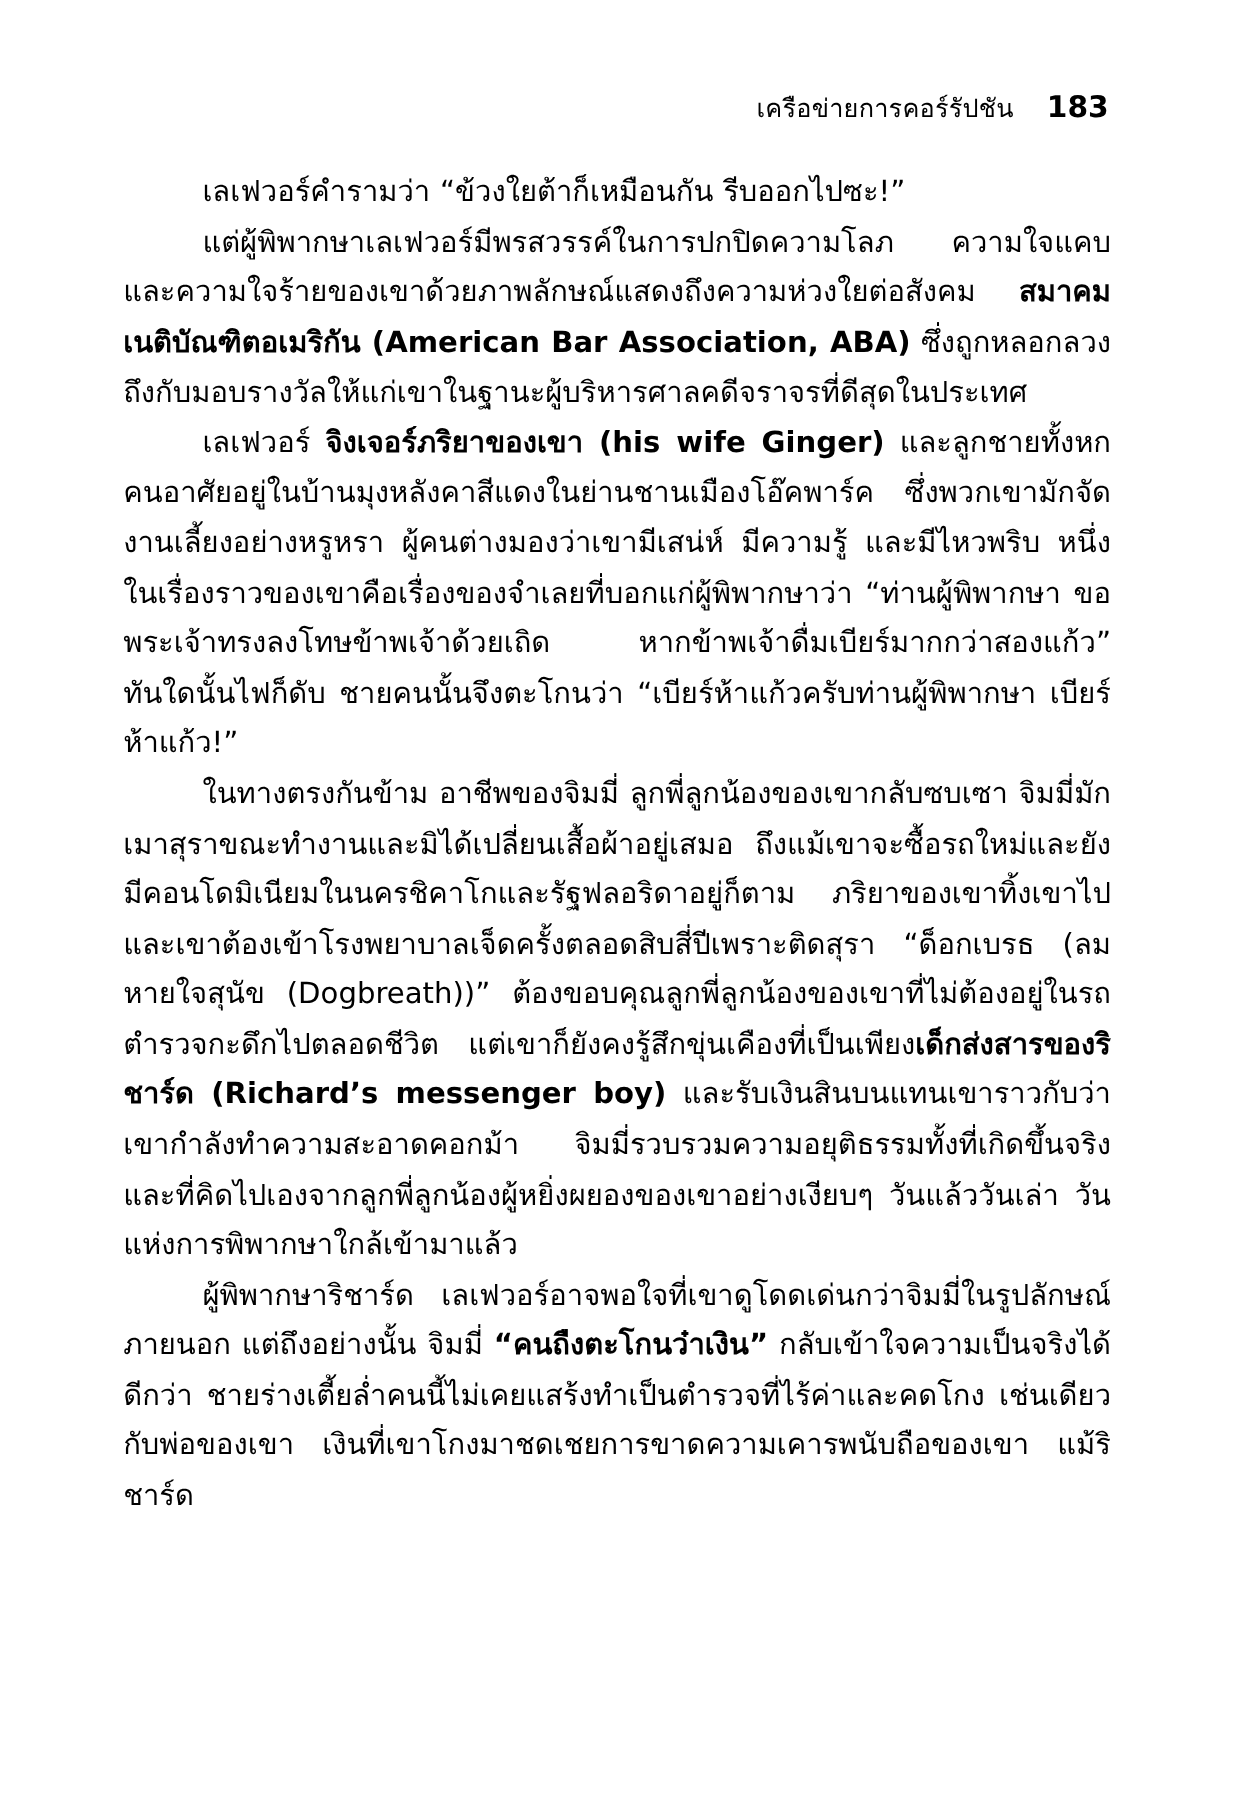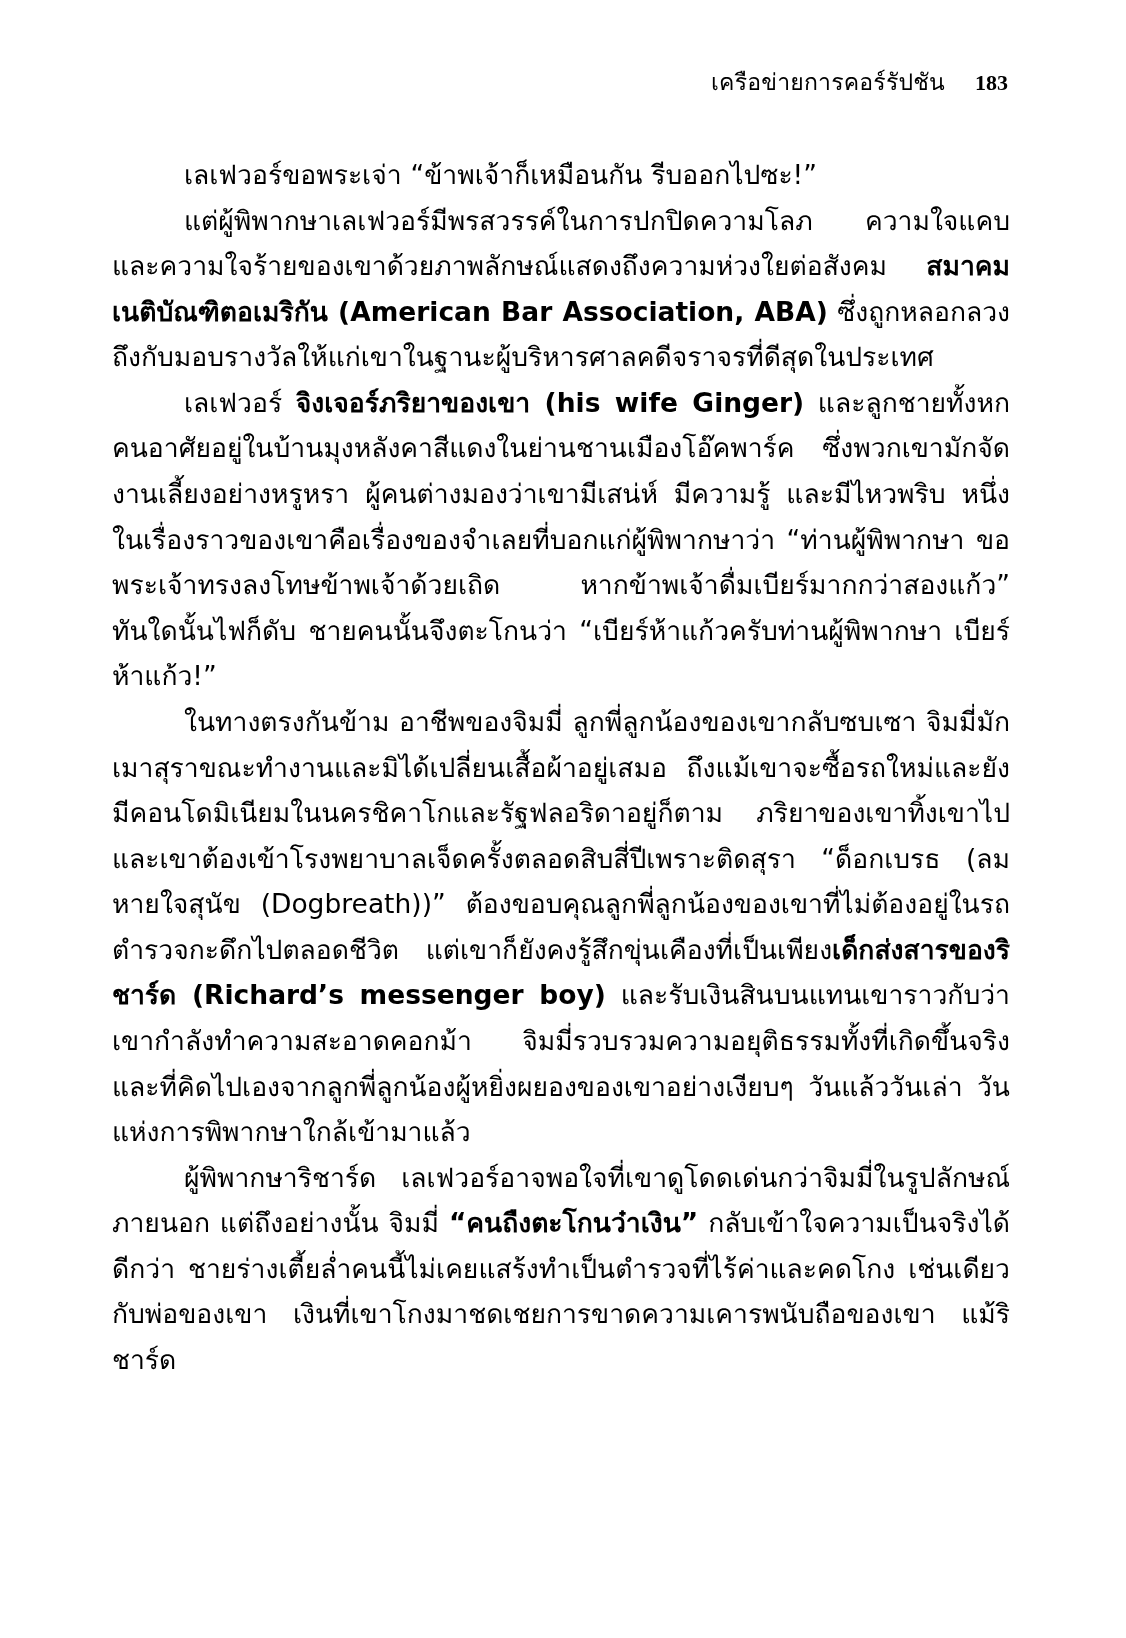--- a/index.html
+++ b/index.html
@@ -15,35 +15,34 @@
     position: relative;
     overflow: hidden;
   }
   .page {
     position: absolute;
     inset: 0;
     padding: 0;
   }
   .header {
     position: absolute;
-    top: 64px;
+    top: 80px;
     right: 118px;
     display: flex;
     align-items: baseline;
     gap: 30px;
     white-space: nowrap;
   }
   .header .running-title {
     font-size: 23px;
     letter-spacing: 0.2px;
   }
   .header .page-number {
-    font-size: 22px;
+    font-size: 27px;
     font-weight: 700;
-    font-family: Liberation Serif, serif;
   }
   .body-text {
     position: absolute;
     top: 152px;
     left: 112px;
     width: 898px;
     font-size: 26.5px;
     line-height: 1.72;
     text-align: justify;
     text-justify: inter-character;
@@ -61,20 +60,20 @@
 <body>
 
 <div class="page">
 
   <div class="header">
     <span class="running-title">เครือข่ายการคอร์รัปชัน</span>
     <span class="page-number">183</span>
   </div>
 
   <div class="body-text" id="body-text">
-      <p><span>เลเฟวอร์ขอพระเจ่า “ข้าพเจ้าก็เหมือนกัน รีบออกไปซะ!”</span></p>
+      <p><span>เลเฟวอร์คำรามว่า “ข้วงใยต้าก็เหมือนกัน รีบออกไปซะ!”</span></p>
       <p><span>แต่ผู้พิพากษาเลเฟวอร์มีพรสวรรค์ในการปกปิดความโลภ ความใจแคบ และความใจร้ายของเขาด้วยภาพลักษณ์แสดงถึงความห่วงใยต่อสังคม </span><span class="bold">สมาคมเนติบัณฑิตอเมริกัน (American Bar Association, ABA)</span><span> ซึ่งถูกหลอกลวงถึงกับมอบรางวัลให้แก่เขาในฐานะผู้บริหารศาลคดีจราจรที่ดีสุดในประเทศ</span></p>
       <p><span>เลเฟวอร์ </span><span class="bold">จิงเจอร์ภริยาของเขา (his wife Ginger)</span><span> และลูกชายทั้งหกคนอาศัยอยู่ในบ้านมุงหลังคาสีแดงในย่านชานเมืองโอ๊คพาร์ค ซึ่งพวกเขามักจัดงานเลี้ยงอย่างหรูหรา ผู้คนต่างมองว่าเขามีเสน่ห์ มีความรู้ และมีไหวพริบ หนึ่งในเรื่องราวของเขาคือเรื่องของจำเลยที่บอกแก่ผู้พิพากษาว่า “ท่านผู้พิพากษา ขอพระเจ้าทรงลงโทษข้าพเจ้าด้วยเถิด หากข้าพเจ้าดื่มเบียร์มากกว่าสองแก้ว” ทันใดนั้นไฟก็ดับ ชายคนนั้นจึงตะโกนว่า “เบียร์ห้าแก้วครับท่านผู้พิพากษา เบียร์ห้าแก้ว!”</span></p>
       <p><span>ในทางตรงกันข้าม อาชีพของจิมมี่ ลูกพี่ลูกน้องของเขากลับซบเซา จิมมี่มักเมาสุราขณะทำงานและมิได้เปลี่ยนเสื้อผ้าอยู่เสมอ ถึงแม้เขาจะซื้อรถใหม่และยังมีคอนโดมิเนียมในนครชิคาโกและรัฐฟลอริดาอยู่ก็ตาม ภริยาของเขาทิ้งเขาไป และเขาต้องเข้าโรงพยาบาลเจ็ดครั้งตลอดสิบสี่ปีเพราะติดสุรา “ด็อกเบรธ (ลมหายใจสุนัข (Dogbreath))” ต้องขอบคุณลูกพี่ลูกน้องของเขาที่ไม่ต้องอยู่ในรถตำรวจกะดึกไปตลอดชีวิต แต่เขาก็ยังคงรู้สึกขุ่นเคืองที่เป็นเพียง</span><span class="bold">เด็กส่งสารของริชาร์ด (Richard’s messenger boy)</span><span> และรับเงินสินบนแทนเขาราวกับว่าเขากำลังทำความสะอาดคอกม้า จิมมี่รวบรวมความอยุติธรรมทั้งที่เกิดขึ้นจริงและที่คิดไปเองจากลูกพี่ลูกน้องผู้หยิ่งผยองของเขาอย่างเงียบๆ วันแล้ววันเล่า วันแห่งการพิพากษาใกล้เข้ามาแล้ว</span></p>
       <p><span>ผู้พิพากษาริชาร์ด เลเฟวอร์อาจพอใจที่เขาดูโดดเด่นกว่าจิมมี่ในรูปลักษณ์ภายนอก แต่ถึงอย่างนั้น จิมมี่ </span><span class="bold">“คนถืงตะโกนว๋าเงิน”</span><span> กลับเข้าใจความเป็นจริงได้ดีกว่า ชายร่างเตี้ยล่ำคนนี้ไม่เคยแสร้งทำเป็นตำรวจที่ไร้ค่าและคดโกง เช่นเดียวกับพ่อของเขา เงินที่เขาโกงมาชดเชยการขาดความเคารพนับถือของเขา แม้ริชาร์ด</span></p>
     </div>
 
 </div>
 
 </body></html>

